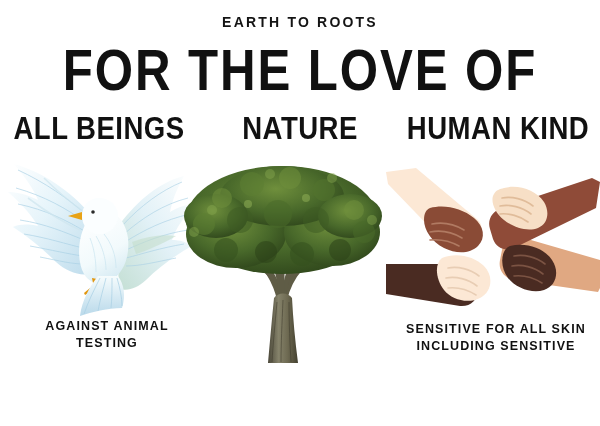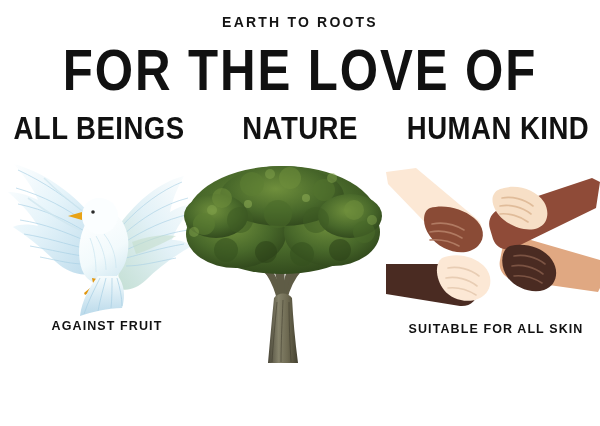--- a/index.html
+++ b/index.html
@@ -271,23 +271,25 @@
       <path d="M124 78 C140 74 158 80 166 92 C174 104 170 118 158 122 C146 126 130 120 122 110 C114 100 114 82 124 78 Z" fill="#4a2b22"></path>
       <g stroke="#7b5343" stroke-width="1.6" fill="none" stroke-linecap="round">
         <path d="M128 88 C138 86 150 89 159 96"></path>
         <path d="M126 98 C136 96 148 99 157 106"></path>
         <path d="M128 108 C137 107 148 110 156 115"></path>
       </g>
     </svg>
   </div>
 
   <div class="caption" id="cap-all">
-    <div>AGAINST FRUIT</div>
+    <div>AGAINST ANIMAL</div>
+    <div>TESTING</div>
   </div>
 
   <div class="caption" id="cap-nature">
   </div>
 
   <div class="caption" id="cap-human">
-    <div>SUITABLE FOR ALL SKIN</div>
+    <div>SENSITIVE FOR ALL SKIN</div>
+    <div>INCLUDING SENSITIVE</div>
   </div>
 
 </div>
 
 </body></html>

